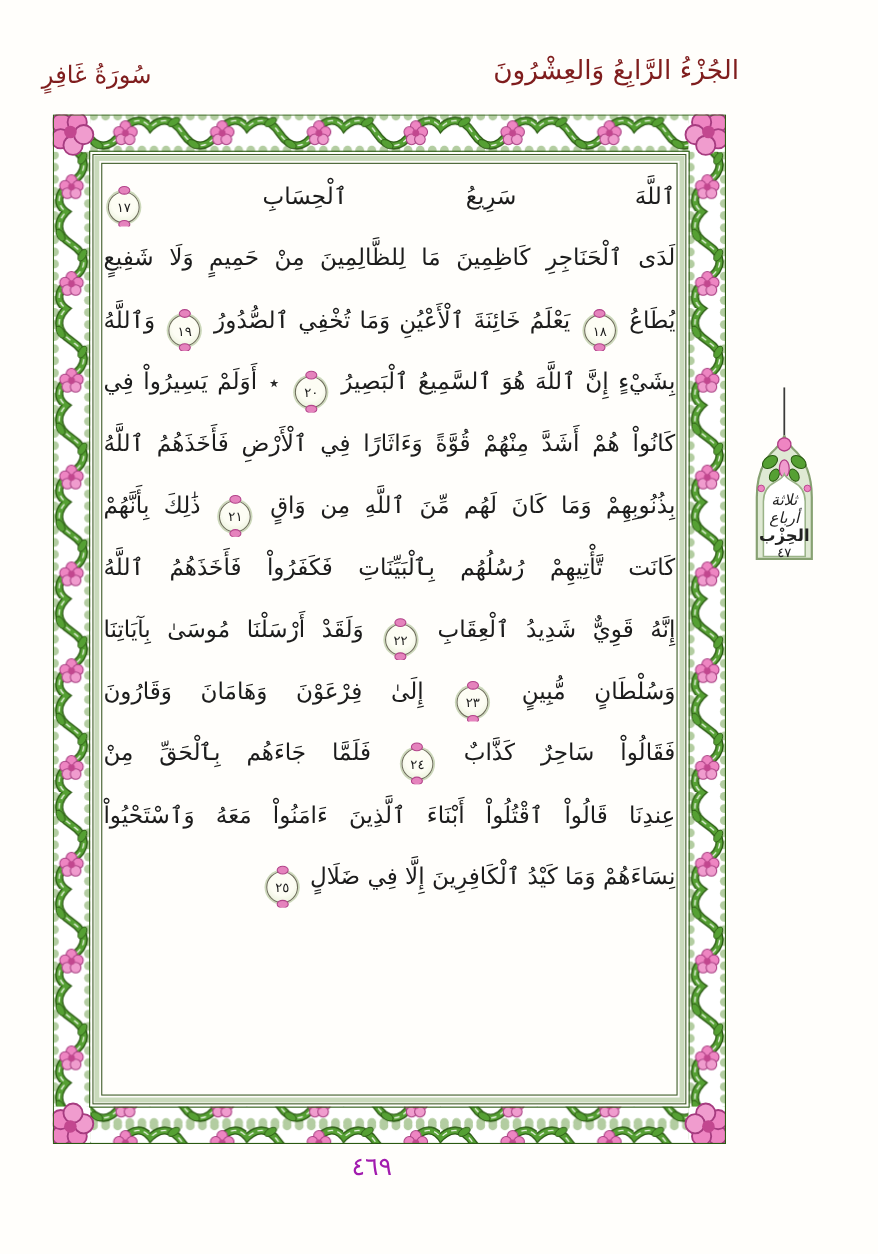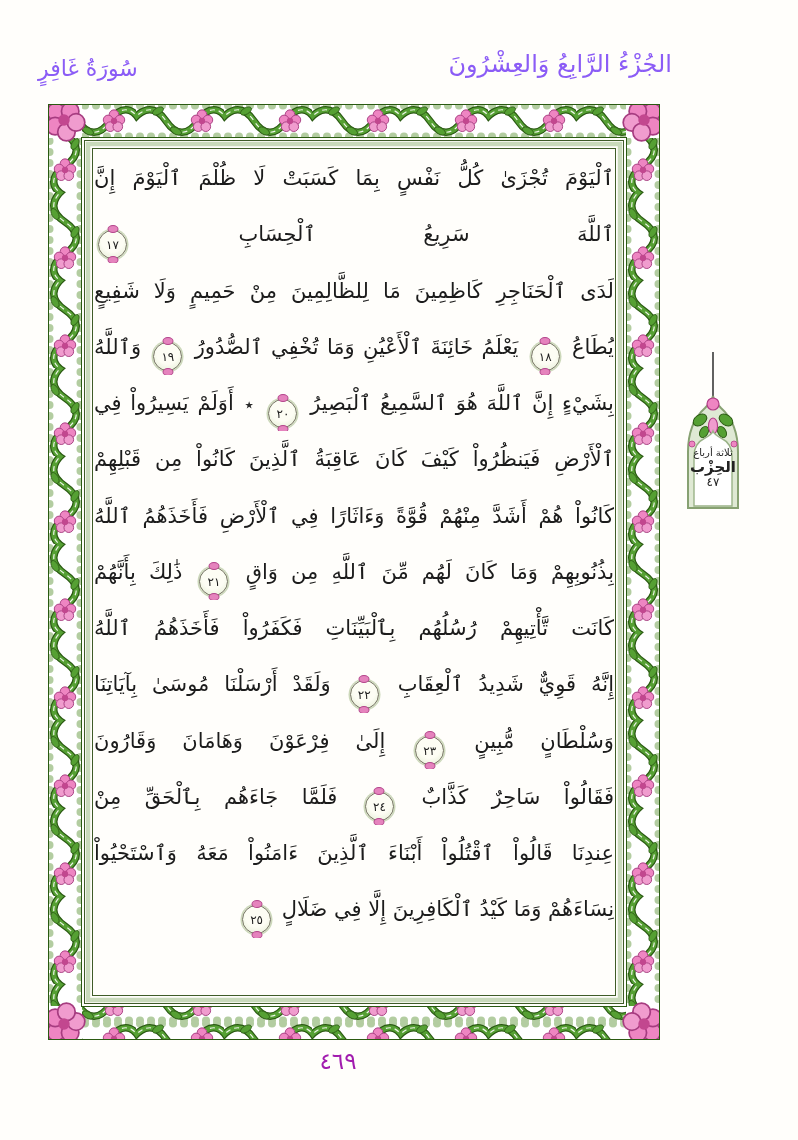--- a/index.html
+++ b/index.html
@@ -2,21 +2,21 @@
 <html lang="ar"><head>
 <meta charset="utf-8">
 <style>
   html,body{margin:0;padding:0;}
   body{
     width:798px;height:1140px;position:relative;overflow:hidden;
     background:#fffefb;
     font-family:"DejaVu Sans",sans-serif;
     color:#1c1c1c;
   }
-  .hdr{position:absolute;direction:rtl;color:#8b5cf6;}
+  .hdr{position:absolute;direction:rtl;color:#7f1d1d;}
   .hdr.juz{top:50px;right:126px;font-size:24px;}
   .hdr.surah{top:56px;left:38px;font-size:22px;}
   .frame{position:absolute;left:48px;top:104px;width:612px;height:936px;}
   .frame svg.border-svg{position:absolute;left:0;top:0;}
   .text-area{
     position:absolute;left:46px;top:46px;width:520px;height:844px;
     direction:rtl;overflow:hidden;
   }
   .line{
     height:56.26px;line-height:56.26px;font-size:21px;white-space:nowrap;
@@ -38,21 +38,21 @@
   .ayah-marker::before{top:-6px;}
   .ayah-marker::after{bottom:-6px;}
   .ayah-num{position:relative;top:0.5px;}
   .rub-mark{font-size:17px;margin:0 2px;color:#2a2a2a;}
   .hizb{position:absolute;left:676px;top:352px;width:74px;height:158px;}
   .hizb svg{position:absolute;left:0;top:0;}
   .hizb-text{
     position:absolute;left:11px;top:95px;width:52px;text-align:center;
     direction:rtl;line-height:1.15;color:#222;
   }
-  .hizb-fraction{font-size:10px;}
+  .hizb-fraction{font-size:14px;font-style:italic;}
   .hizb-word{font-size:15px;font-weight:bold;}
   .hizb-num{font-size:12px;}
   .pagenum{
     position:absolute;left:48px;top:1048px;width:580px;
     text-align:center;font-size:23px;color:#a21caf;direction:rtl;
   }
 </style>
 </head>
 <body>
 
@@ -159,34 +159,32 @@
       </g>
 
       <rect x="0.5" y="0.5" width="611" height="935" fill="none" stroke="#2a5a12" stroke-width="1"></rect>
       <rect x="33.5" y="33.5" width="545" height="869" fill="none" stroke="#2a5a12" stroke-width="1"></rect>
       <rect x="36.5" y="36.5" width="539" height="863" fill="none" stroke="#3f5c28" stroke-width="1"></rect>
       <rect x="40" y="40" width="532" height="856" fill="none" stroke="#c9dabb" stroke-width="4.5"></rect>
       <rect x="44.5" y="44.5" width="523" height="847" fill="none" stroke="#3f5c28" stroke-width="1"></rect>
     </svg>
 
     <div class="text-area" id="lines">
-        <div class="line"><span class="seg">ٱلْيَوْمَ تُجْزَىٰ كُلُّ نَفْسٍ بِمَا كَسَبَتْ لَا ظُلْمَ ٱلْيَوْمَ إِنَّ</span> </div>
         <div class="line"><span class="seg">ٱللَّهَ سَرِيعُ ٱلْحِسَابِ</span> <span class="ayah-marker">
             <span class="ayah-num">١٧</span>
           </span>  </div>
         <div class="line"><span class="seg">لَدَى ٱلْحَنَاجِرِ كَاظِمِينَ مَا لِلظَّالِمِينَ مِنْ حَمِيمٍ وَلَا شَفِيعٍ</span> </div>
         <div class="line"><span class="seg">يُطَاعُ</span> <span class="ayah-marker">
             <span class="ayah-num">١٨</span>
           </span> <span class="seg">يَعْلَمُ خَائِنَةَ ٱلْأَعْيُنِ وَمَا تُخْفِي ٱلصُّدُورُ</span> <span class="ayah-marker">
             <span class="ayah-num">١٩</span>
           </span> <span class="seg">وَٱللَّهُ</span> </div>
         <div class="line"><span class="seg">بِشَيْءٍ إِنَّ ٱللَّهَ هُوَ ٱلسَّمِيعُ ٱلْبَصِيرُ</span> <span class="ayah-marker">
             <span class="ayah-num">٢٠</span>
           </span> <span class="rub-mark">٭</span> <span class="seg">أَوَلَمْ يَسِيرُواْ فِي</span> </div>
-        <div class="line"><span class="seg">ٱلْأَرْضِ فَيَنظُرُواْ كَيْفَ كَانَ عَاقِبَةُ ٱلَّذِينَ كَانُواْ مِن قَبْلِهِمْ</span> </div>
         <div class="line"><span class="seg">كَانُواْ هُمْ أَشَدَّ مِنْهُمْ قُوَّةً وَءَاثَارًا فِي ٱلْأَرْضِ فَأَخَذَهُمُ ٱللَّهُ</span> </div>
         <div class="line"><span class="seg">بِذُنُوبِهِمْ وَمَا كَانَ لَهُم مِّنَ ٱللَّهِ مِن وَاقٍ</span> <span class="ayah-marker">
             <span class="ayah-num">٢١</span>
           </span> <span class="seg">ذَٰلِكَ بِأَنَّهُمْ</span> </div>
         <div class="line"><span class="seg">كَانَت تَّأْتِيهِمْ رُسُلُهُم بِٱلْبَيِّنَاتِ فَكَفَرُواْ فَأَخَذَهُمُ ٱللَّهُ</span> </div>
         <div class="line"><span class="seg">إِنَّهُ قَوِيٌّ شَدِيدُ ٱلْعِقَابِ</span> <span class="ayah-marker">
             <span class="ayah-num">٢٢</span>
           </span> <span class="seg">وَلَقَدْ أَرْسَلْنَا مُوسَىٰ بِآيَاتِنَا</span> </div>
         <div class="line"><span class="seg">وَسُلْطَانٍ مُّبِينٍ</span> <span class="ayah-marker">
             <span class="ayah-num">٢٣</span>

